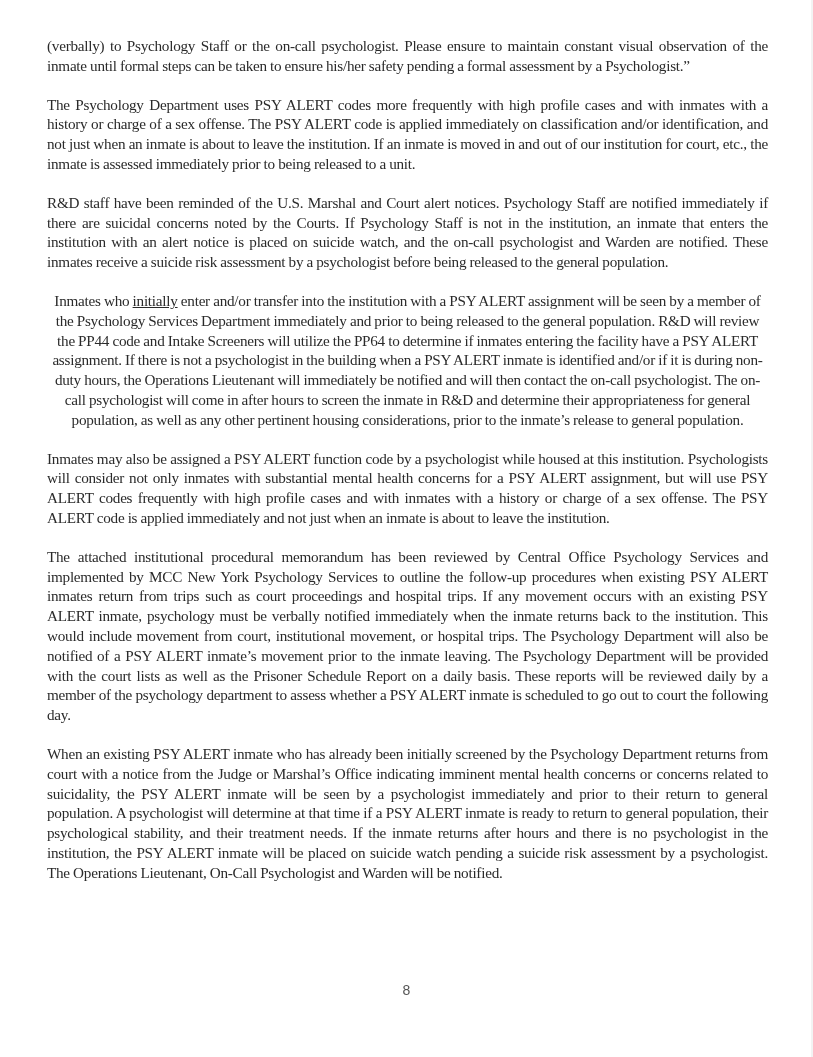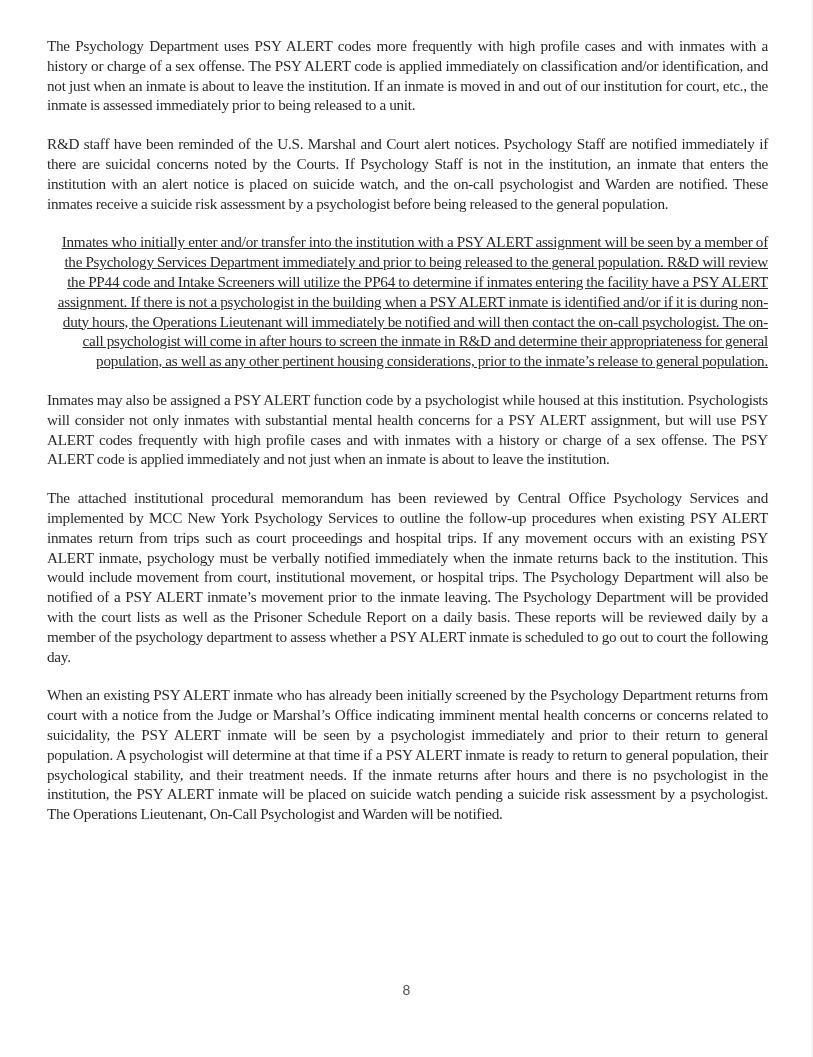--- a/index.html
+++ b/index.html
@@ -23,22 +23,21 @@
     }
     .para {
       font-size: 15.2px;
       line-height: 19.8px;
       margin: 0 0 19px 0;
       text-align: justify;
       letter-spacing: -0.25px;
       word-spacing: -0.3px;
     }
     .para.ragged {
-      text-align: right;
-      text-decoration: underline;
+      text-align: center;
     }
     .u {
       text-decoration: underline;
     }
     .page-number {
       position: absolute;
       left: 0;
       width: 813px;
       top: 982px;
       text-align: center;
@@ -54,20 +53,21 @@
       height: 1057px;
       background: #f3f3f3;
     }
   </style>
 </head>
 <body>
 
 <div class="right-edge"></div>
 
 <div class="page">
+  <p class="para">(verbally) to Psychology Staff or the on-call psychologist. Please ensure to maintain constant visual observation of the inmate until formal steps can be taken to ensure his/her safety pending a formal assessment by a Psychologist.”</p>
   <p class="para">The Psychology Department uses PSY ALERT codes more frequently with high profile cases and with inmates with a history or charge of a sex offense.  The PSY ALERT code is applied immediately on classification and/or identification, and not just when an inmate is about to leave the institution.  If an inmate is moved in and out of our institution for court, etc., the inmate is assessed immediately prior to being released to a unit.</p>
   <p class="para">R&amp;D staff have been reminded of the U.S. Marshal and Court alert notices.  Psychology Staff are notified immediately if there are suicidal concerns noted by the Courts.  If Psychology Staff is not in the institution, an inmate that enters the institution with an alert notice is placed on suicide watch, and the on-call psychologist and Warden are notified.  These inmates receive a suicide risk assessment by a psychologist before being released to the general population.</p>
   <p class="para ragged"><span>Inmates who </span><span class="u">initially</span><span> enter and/or transfer into the institution with a PSY ALERT assignment will be seen by a member of the Psychology Services Department immediately and prior to being released to the general population. R&amp;D will review the PP44 code and Intake Screeners will utilize the PP64 to determine if inmates entering the facility have a PSY ALERT assignment. If there is not a psychologist in the building when a PSY ALERT inmate is identified and/or if it is during non-duty hours, the Operations Lieutenant will immediately be notified and will then contact the on-call psychologist. The on-call psychologist will come in after hours to screen the inmate in R&amp;D and determine their appropriateness for general population, as well as any other pertinent housing considerations, prior to the inmate’s release to general population.</span></p>
   <p class="para">Inmates may also be assigned a PSY ALERT function code by a psychologist while housed at this institution. Psychologists will consider not only inmates with substantial mental health concerns for a PSY ALERT assignment, but will use PSY ALERT codes frequently with high profile cases and with inmates with a history or charge of a sex offense.  The PSY ALERT code is applied immediately and not just when an inmate is about to leave the institution.</p>
   <p class="para">The attached institutional procedural memorandum has been reviewed by Central Office Psychology Services and implemented by MCC New York Psychology Services to outline the follow-up procedures when existing PSY ALERT inmates return from trips such as court proceedings and hospital trips. If any movement occurs with an existing PSY ALERT inmate, psychology must be verbally notified immediately when the inmate returns back to the institution.  This would include movement from court, institutional movement, or hospital trips.  The Psychology Department will also be notified of a PSY ALERT inmate’s movement prior to the inmate leaving. The Psychology Department will be provided with the court lists as well as the Prisoner Schedule Report on a daily basis. These reports will be reviewed daily by a member of the psychology department to assess whether a PSY ALERT inmate is scheduled to go out to court the following day.</p>
   <p class="para">When an existing PSY ALERT inmate who has already been initially screened by the Psychology Department returns from court with a notice from the Judge or Marshal’s Office indicating imminent mental health concerns or concerns related to suicidality, the PSY ALERT inmate will be seen by a psychologist immediately and prior to their return to general population. A psychologist will determine at that time if a PSY ALERT inmate is ready to return to general population, their psychological stability, and their treatment needs. If the inmate returns after hours and there is no psychologist in the institution, the PSY ALERT inmate will be placed on suicide watch pending a suicide risk assessment by a psychologist. The Operations Lieutenant, On-Call Psychologist and Warden will be notified.</p>
 </div>
 
 <div class="page-number">8</div>
 

